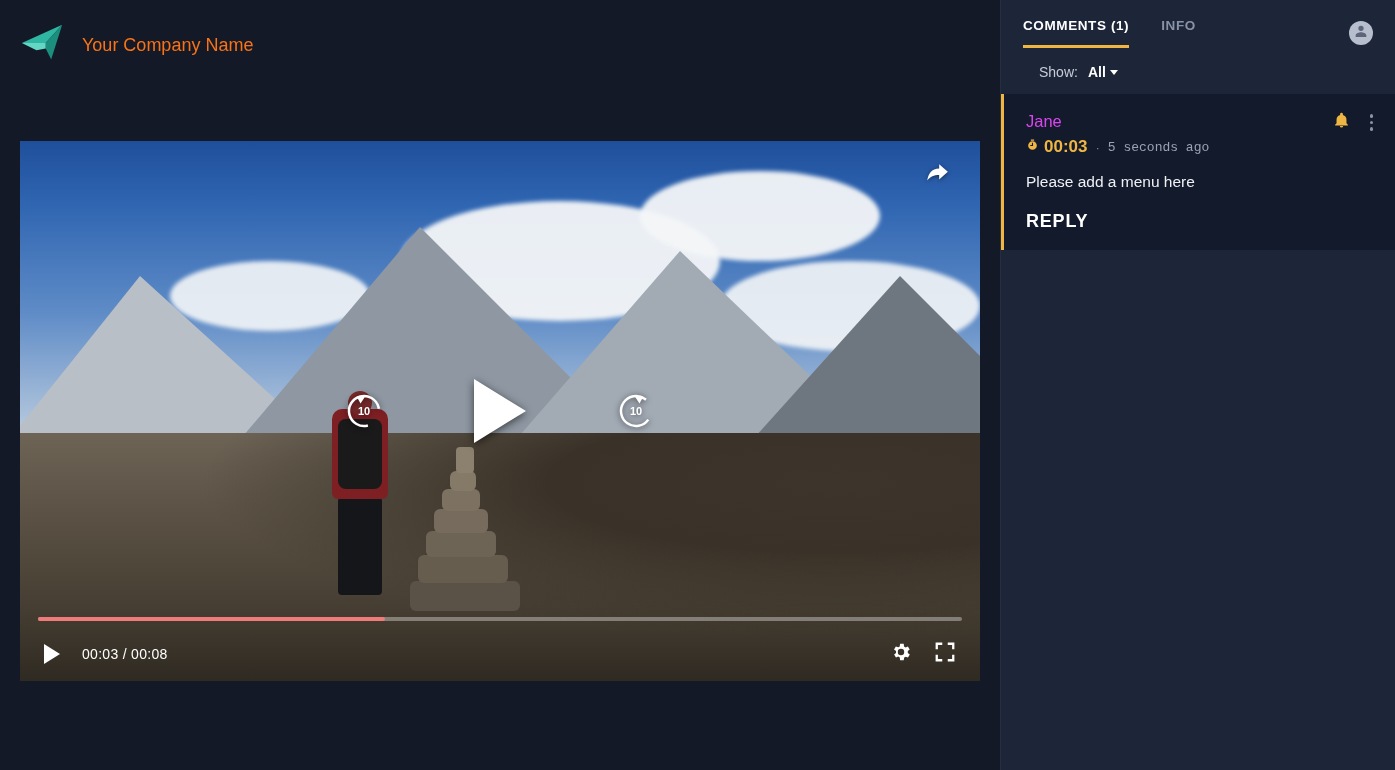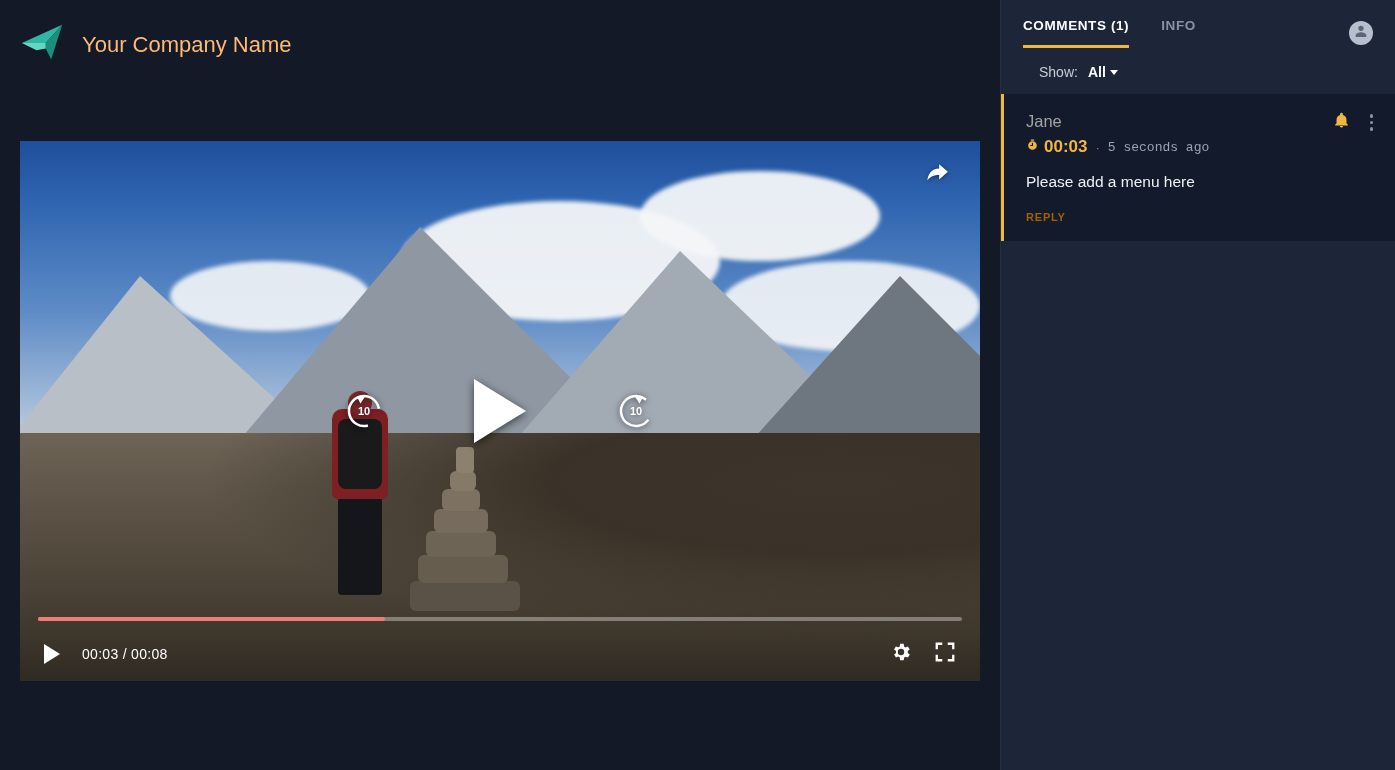--- a/index.html
+++ b/index.html
@@ -29,22 +29,22 @@
     align-items: center;
     gap: 18px;
     padding: 18px 20px 0 20px;
     height: 72px;
   }
   .logo-wrap {
     width: 44px; height: 44px;
     display: flex; align-items: center; justify-content: center;
   }
   .company-name {
-    color: #fdba74;
-    font-size: 22px;
+    color: #f97316;
+    font-size: 18px;
     font-weight: 400;
   }
   .stage-wrap {
     flex: 1;
     display: flex;
     align-items: center;
     justify-content: center;
     padding: 0 20px 20px 20px;
   }
   .video {
@@ -196,37 +196,37 @@
 
   .comment {
     background:#131a2b;
     border-left:3px solid #f0b643;
     padding:18px 22px 18px 22px;
   }
   .comment-head {
     display:flex; align-items:flex-start;
   }
   .comment-main { flex:1; min-width:0; }
-  .author { font-size:16.5px; font-weight:500; color:#a3a3a3; }
+  .author { font-size:16.5px; font-weight:500; color:#d946ef; }
   .meta { display:flex; align-items:center; gap:8px; margin-top:6px; font-size:13px; }
   .ts-chip {
     display:flex; align-items:center; gap:5px; color:#f0b643; font-weight:700; font-size:17px;
   }
   .ts-chip svg { width:13px; height:13px; }
   .meta .dot { color:#7c8597; }
   .meta .ago { color:#9aa3b5;font-family:Liberation Mono, monospace; }
   .comment-actions { display:flex; align-items:center; gap:20px; margin-left:10px; }
   .bell, .kebab { cursor:pointer; color:#d9b14a; }
   .kebab { color:#8b93a4; display:flex; flex-direction:column; gap:3px; align-items:center; }
   .kebab span { width:3.5px; height:3.5px; background:#8b93a4; border-radius:50%; }
   .comment-body {
     margin-top:14px; color:#eef0f4; font-size:15.5px; line-height:1.4;
   }
   .reply {
-    margin-top:18px; color:#a16207; font-weight:800; font-size:11px; letter-spacing:.8px; cursor:pointer;
+    margin-top:18px; color:#ffffff; font-weight:800; font-size:18px; letter-spacing:.8px; cursor:pointer;
   }
 </style>
 </head>
 <body>
 
 <div class="app">
 
   <div class="main">
 
     <div class="header">

